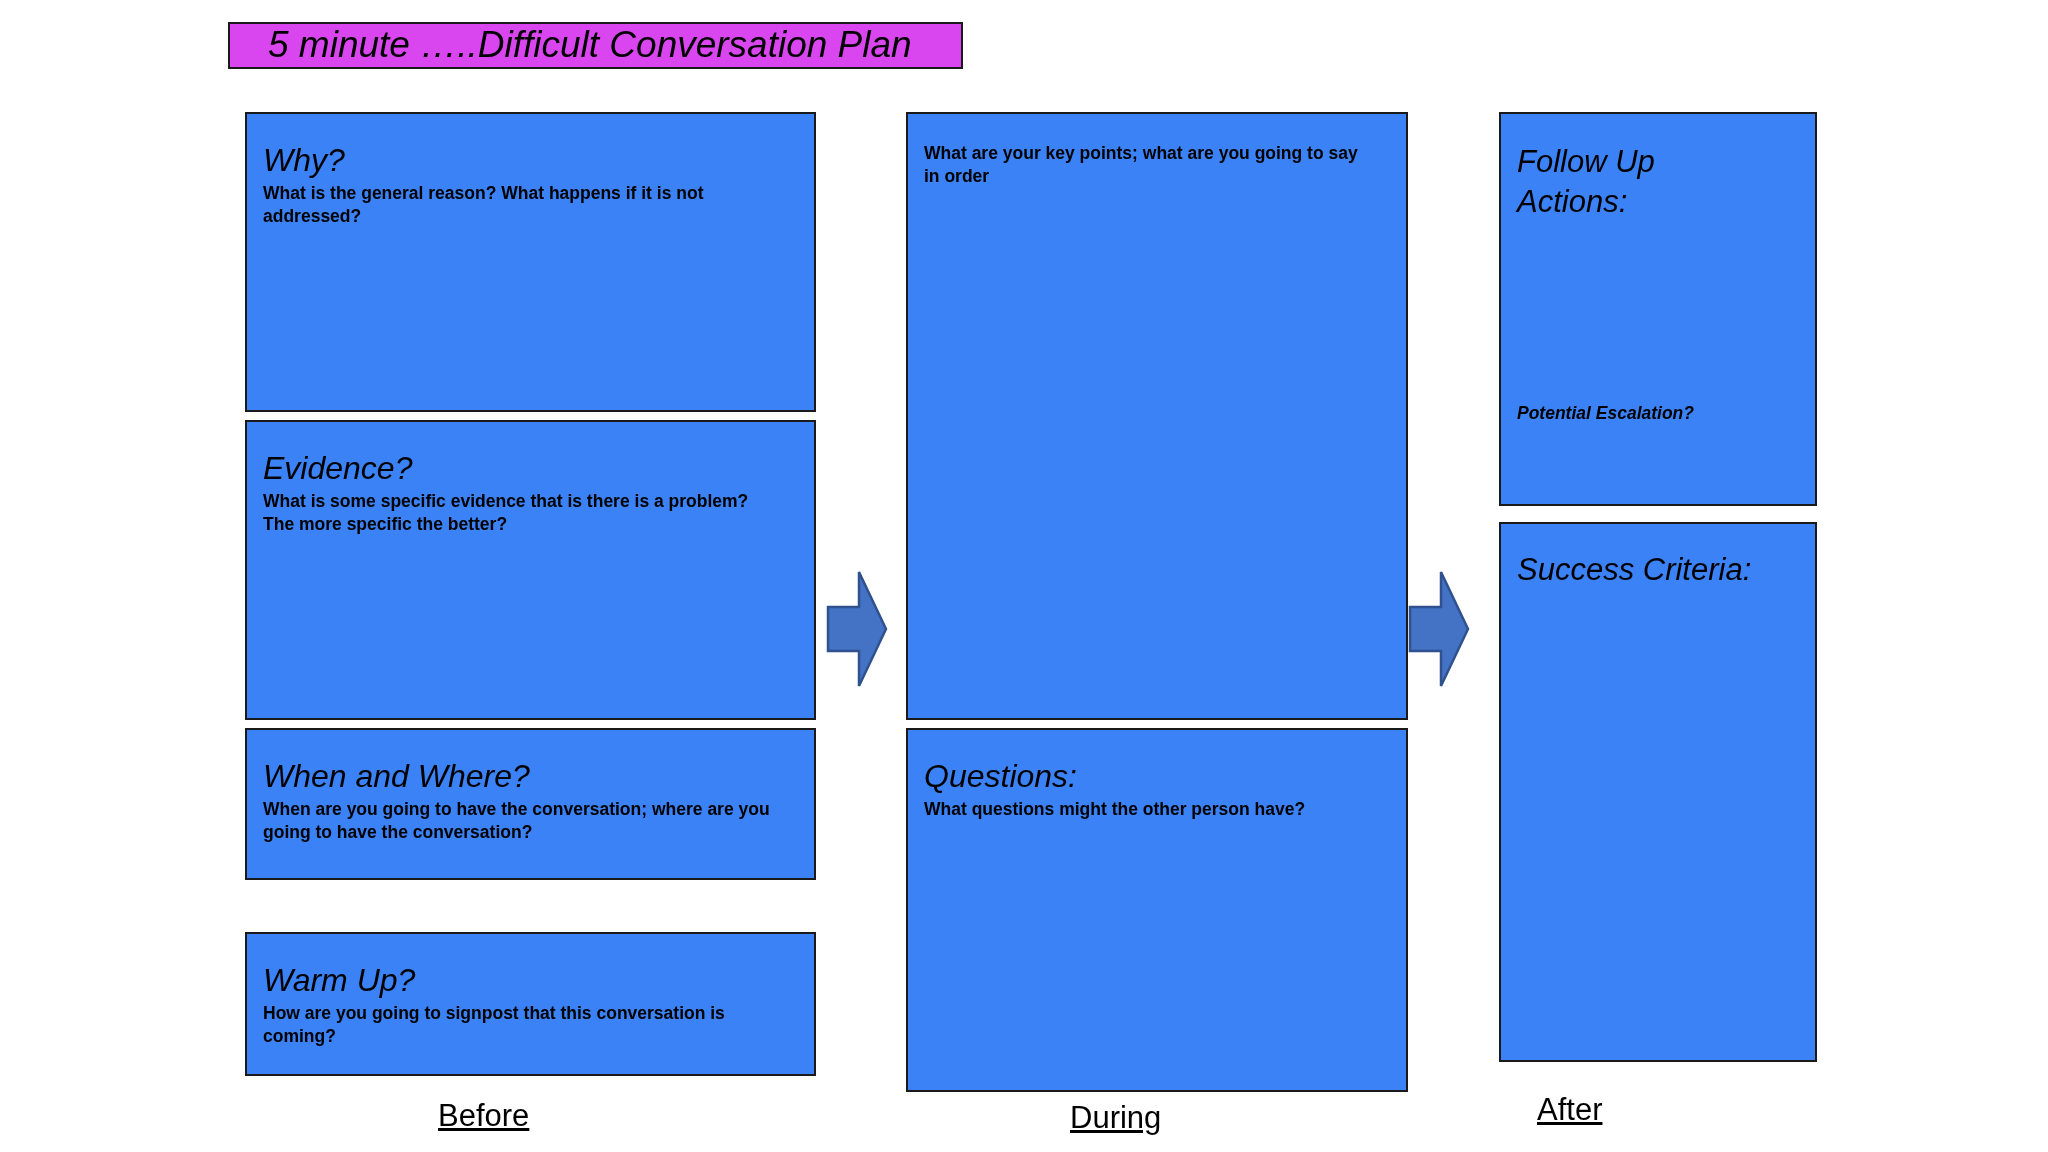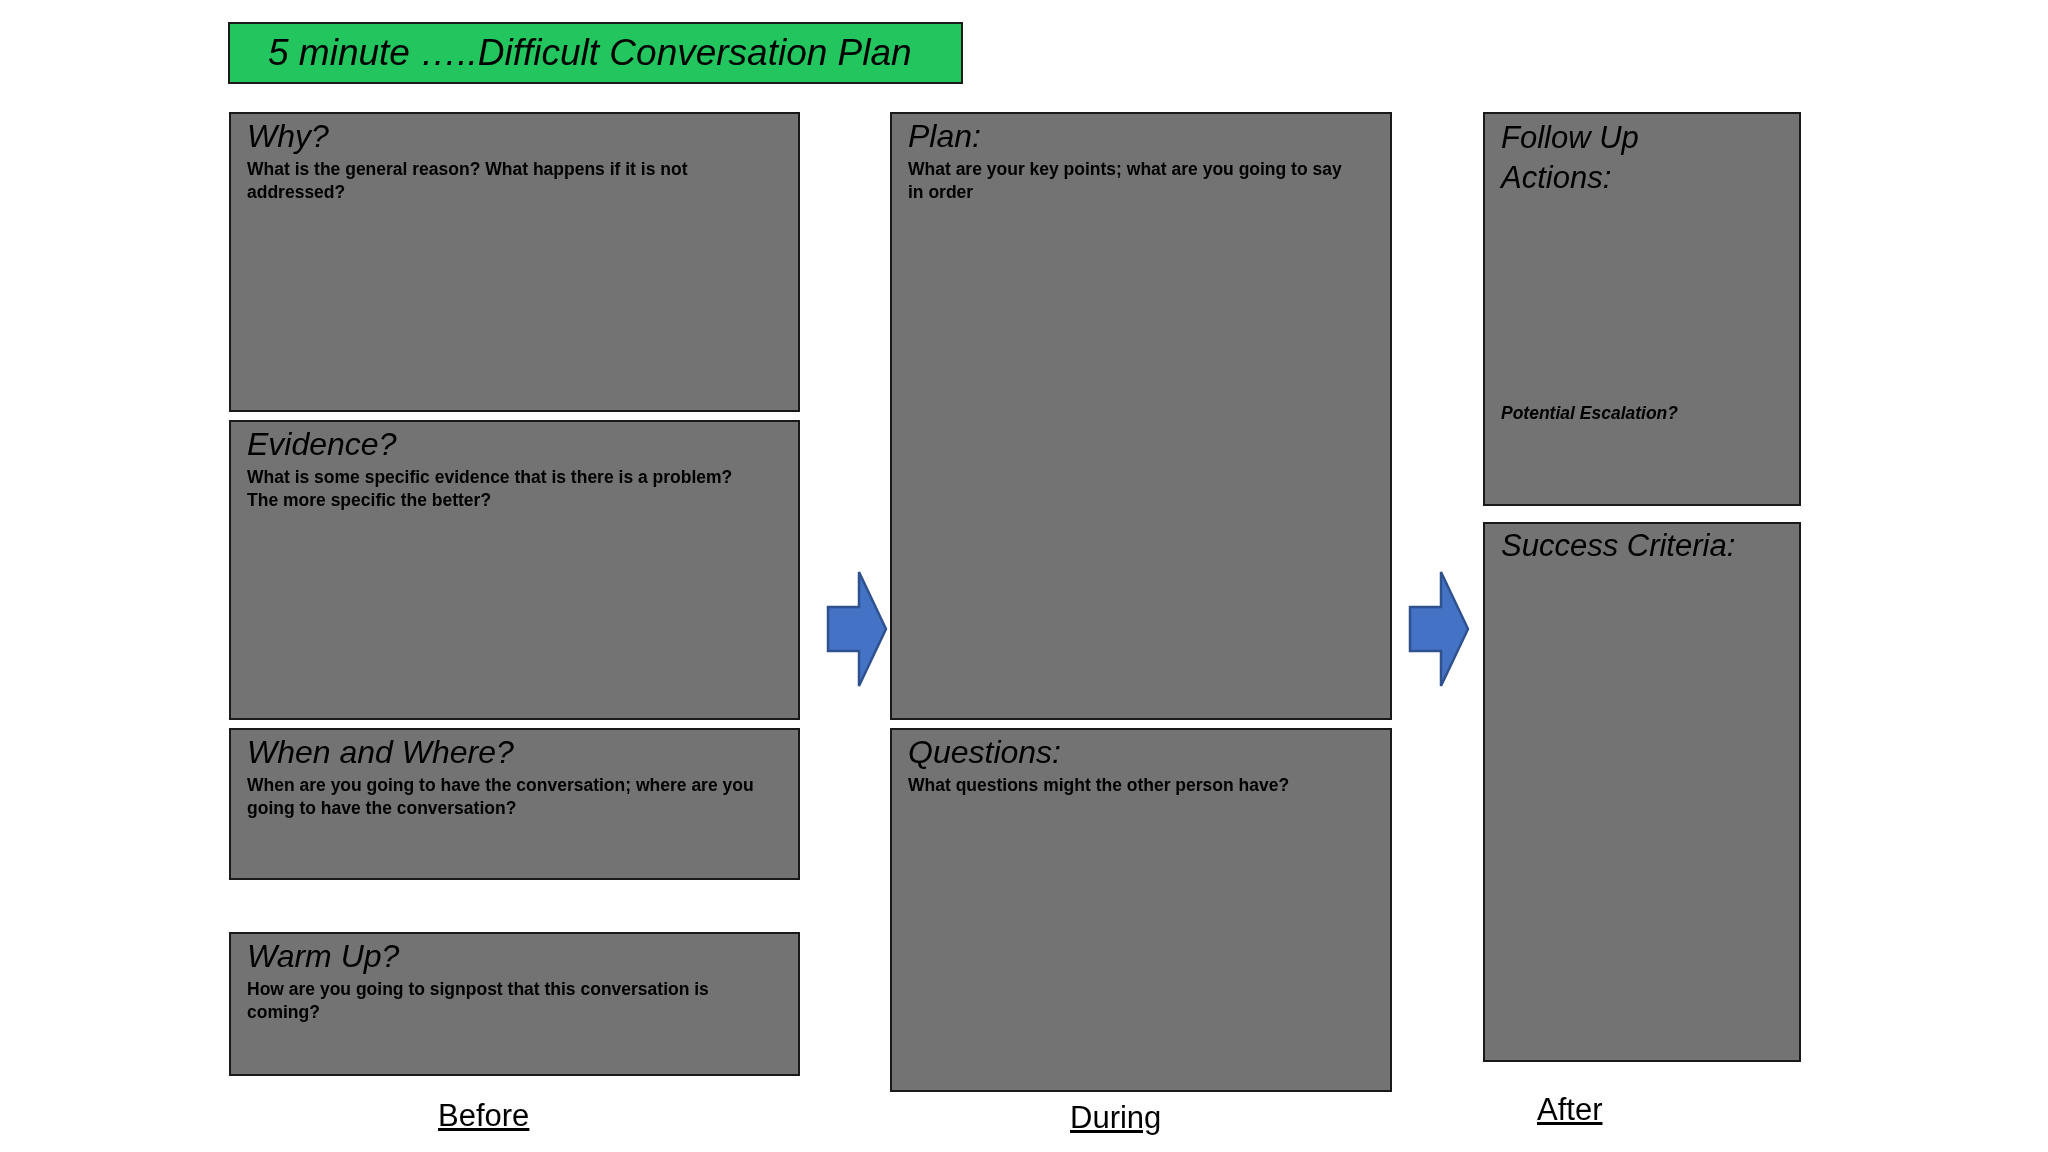--- a/index.html
+++ b/index.html
@@ -19,43 +19,44 @@
     position: absolute;
     inset: 0;
   }
 
   
   .title-box {
     position: absolute;
     left: 228px;
     top: 22px;
     width: 735px;
-    height: 62px;
+    height: 47px;
     border: 2px solid #1a1a1a;
     box-sizing: border-box;
-    background: #22c55e;
+    background: #d946ef;
     display: flex;
     align-items: center;
     padding-left: 38px;
   }
   .title-text {
     font-style: italic;
     font-size: 37px;
     line-height: 1.05;
     color: #000000;
     white-space: nowrap;
   }
 
   
   .panel {
     position: absolute;
     box-sizing: border-box;
     border: 2.4px solid #1a1a1a;
-    background: #737373;
-    padding: 4px 16px 8px 16px;
+    background: #3b82f6;
+    padding: 28px 16px 8px 16px;
+    margin-left: 16px;
   }
   .panel-heading {
     font-style: italic;
     font-size: 32px;
     line-height: 1.18;
     color: #000000;
     margin: 0 0 2px 0;
     white-space: pre-line;
   }
   .panel-body {
@@ -141,21 +142,20 @@
     <div class="panel-heading">When and Where?</div>
     <div class="panel-body">When are you going to have the conversation; where are you going to have the conversation?</div>
   </div>
 
   <div class="panel" id="panel-warmup">
     <div class="panel-heading">Warm Up?</div>
     <div class="panel-body">How are you going to signpost that this conversation is coming?</div>
   </div>
 
   <div class="panel" id="panel-plan">
-    <div class="panel-heading">Plan:</div>
     <div class="panel-body">What are your key points; what are you going to say in order</div>
   </div>
 
   <div class="panel" id="panel-questions">
     <div class="panel-heading">Questions:</div>
     <div class="panel-body">What questions might the other person have?</div>
   </div>
 
   <div class="panel" id="panel-followup">
     <div class="panel-heading">Follow Up

